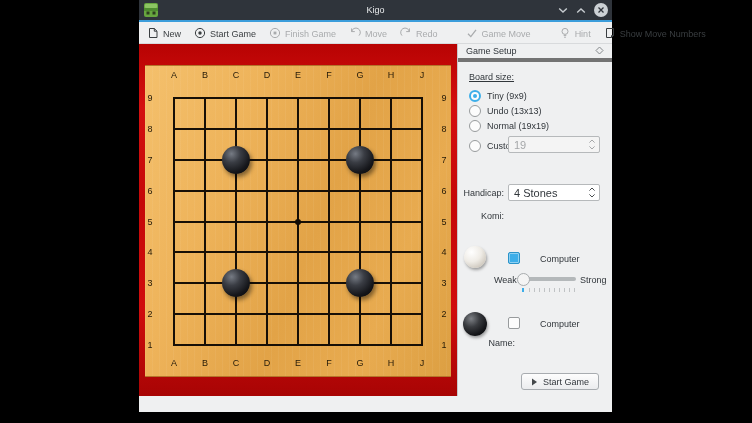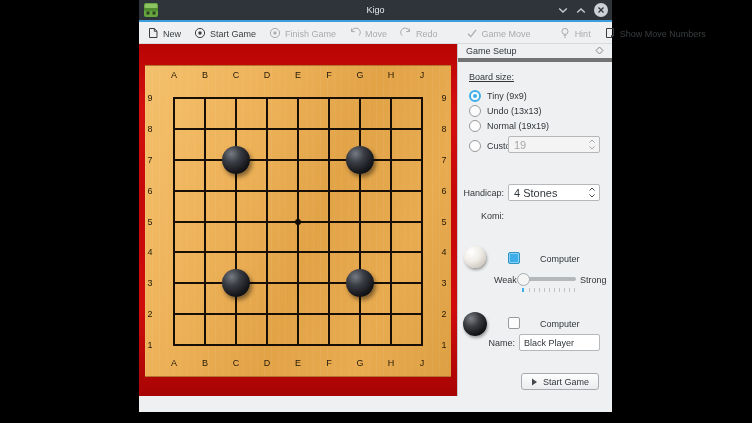--- a/index.html
+++ b/index.html
@@ -354,21 +354,20 @@
         <span class="tick" style="left:111px; top:244px;"></span>
         <span class="tick" style="left:116px; top:244px;"></span>
         <span class="lbl" style="left:122px; top:231px;">Strong</span>
 
         <span class="sphere black-s" style="left:5px; top:268px;"></span>
         <div class="check-row" style="left:50px; top:272px;">
           <span class="checkbox"></span>
           <span>Computer</span>
         </div>
         <span class="lbl" style="left:20px; top:294px; width:37px; text-align:right;">Name:</span>
-        <input class="text-input" style="left: 61px; top: 290px; width: 81px;" value="Black Player">
 
         <div class="start-btn" style="right:13px; top:329px;">
           <svg width="7" height="8" viewBox="0 0 7 8">
               <path d="M1 0.6 L6 4 L1 7.4 z" fill="#44484b"></path>
             </svg>
           <span>Start Game</span>
         </div>
       </div>
     </div>
   </div>

